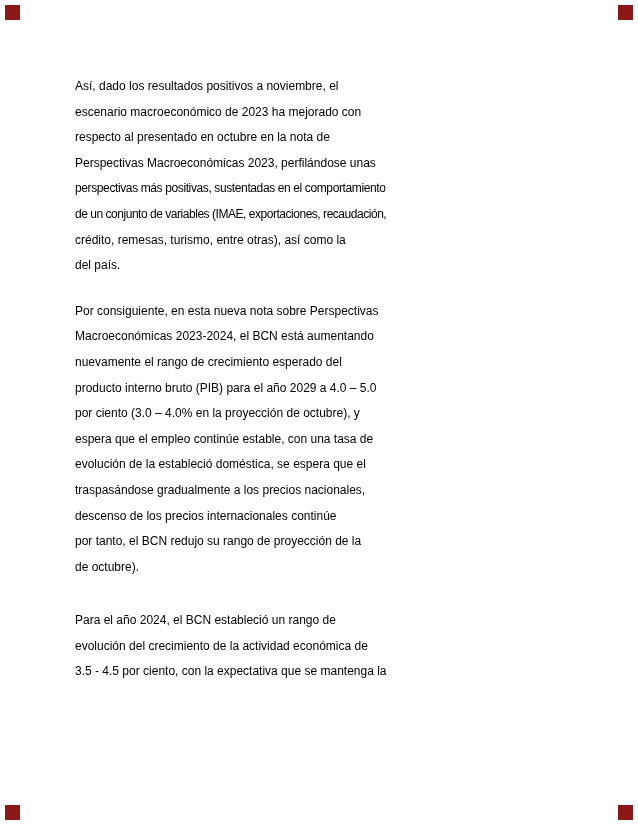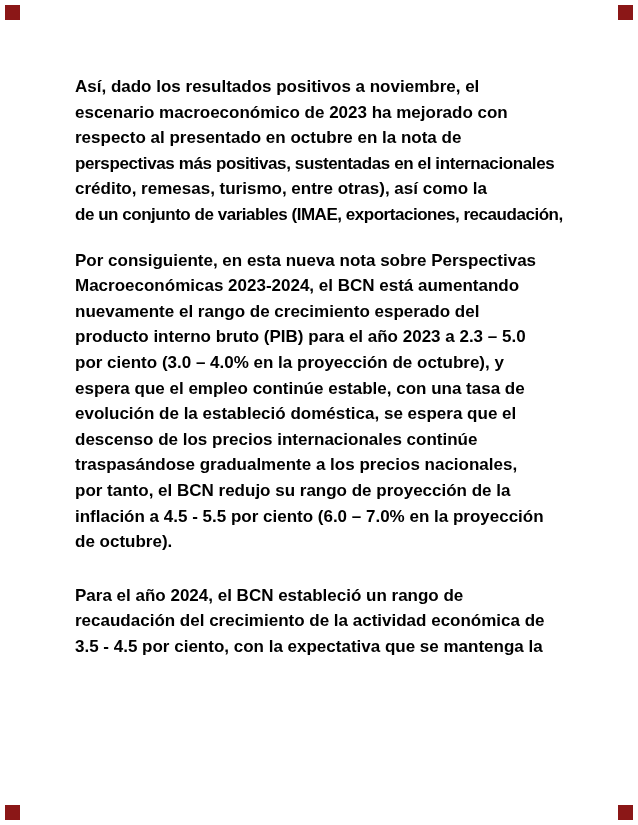--- a/index.html
+++ b/index.html
@@ -19,22 +19,22 @@
   .marker.tl { left: 5px;  top: 5px; }
   .marker.tr { right: 5px; top: 5px; }
   .marker.bl { left: 5px;  bottom: 5px; }
   .marker.br { right: 5px; bottom: 5px; }
   .content {
     position: absolute;
     left: 75px;
     top: 74px;
     width: 488px;
     color: #000000;
-    font-weight: 700;
-    font-size: 17px;
+    font-weight: 400;
+    font-size: 12px;
     line-height: 25.6px;
     font-family: "Liberation Sans", sans-serif;
   }
   .paragraph { margin: 0 0 20px 0; }
   .paragraph:last-child { margin-bottom: 0; margin-top: 28px; }
   .line {
     white-space: nowrap;
     height: 25.6px;
     line-height: 25.6px;
   }
@@ -47,40 +47,41 @@
   <div class="marker tr" style="background: rgb(139, 23, 23);"></div>
   <div class="marker bl" style="background: rgb(139, 23, 23);"></div>
   <div class="marker br" style="background: rgb(139, 23, 23);"></div>
 
   <div class="content" style="color: rgb(0, 0, 0);">
 
     <div class="paragraph">
       <div class="line">Así, dado los resultados positivos a noviembre, el</div>
       <div class="line">escenario macroeconómico de 2023 ha mejorado con</div>
       <div class="line">respecto al presentado en octubre en la nota de</div>
-      <div class="line" style="letter-spacing: -0.383333px;">perspectivas más positivas, sustentadas en el internacionales</div>
+      <div class="line">Perspectivas Macroeconómicas 2023, perfilándose unas</div>
+      <div class="line" style="letter-spacing: -0.383333px;">perspectivas más positivas, sustentadas en el comportamiento</div>
+      <div class="line" style="letter-spacing: -0.467742px;">de un conjunto de variables (IMAE, exportaciones, recaudación,</div>
       <div class="line">crédito, remesas, turismo, entre otras), así como la</div>
-      <div class="line" style="letter-spacing: -0.467742px;">de un conjunto de variables (IMAE, exportaciones, recaudación,</div>
+      <div class="line plast">del país.</div>
     </div>
 
     <div class="paragraph">
       <div class="line">Por consiguiente, en esta nueva nota sobre Perspectivas</div>
       <div class="line">Macroeconómicas 2023-2024, el BCN está aumentando</div>
       <div class="line">nuevamente el rango de crecimiento esperado del</div>
-      <div class="line">producto interno bruto (PIB) para el año 2023 a 2.3 – 5.0</div>
+      <div class="line">producto interno bruto (PIB) para el año 2029 a 4.0 – 5.0</div>
       <div class="line">por ciento (3.0 – 4.0% en la proyección de octubre), y</div>
       <div class="line">espera que el empleo continúe estable, con una tasa de</div>
       <div class="line">evolución de la estableció doméstica, se espera que el</div>
+      <div class="line">traspasándose gradualmente a los precios nacionales,</div>
       <div class="line">descenso de los precios internacionales continúe</div>
-      <div class="line">traspasándose gradualmente a los precios nacionales,</div>
       <div class="line">por tanto, el BCN redujo su rango de proyección de la</div>
-      <div class="line">inflación a 4.5 - 5.5 por ciento (6.0 – 7.0% en la proyección</div>
       <div class="line plast">de octubre).</div>
     </div>
 
     <div class="paragraph">
       <div class="line">Para el año 2024, el BCN estableció un rango de</div>
-      <div class="line">recaudación del crecimiento de la actividad económica de</div>
+      <div class="line">evolución del crecimiento de la actividad económica de</div>
       <div class="line">3.5 - 4.5 por ciento, con la expectativa que se mantenga la</div>
     </div>
 
   </div>
 </div>
 
 </body></html>

